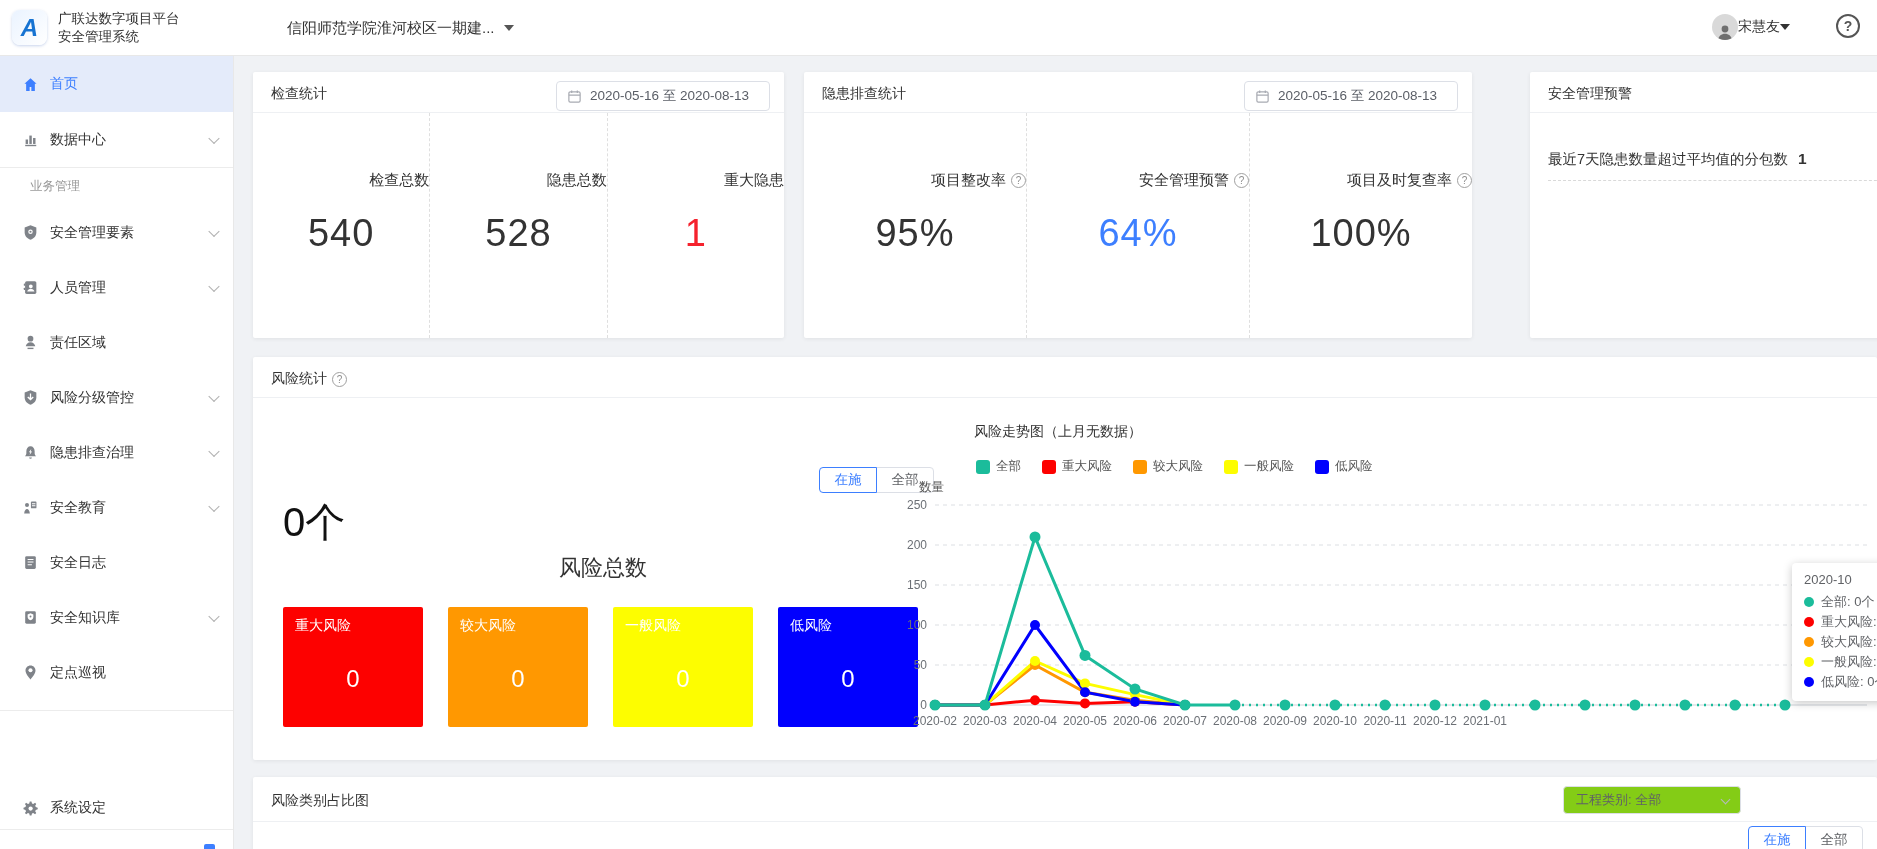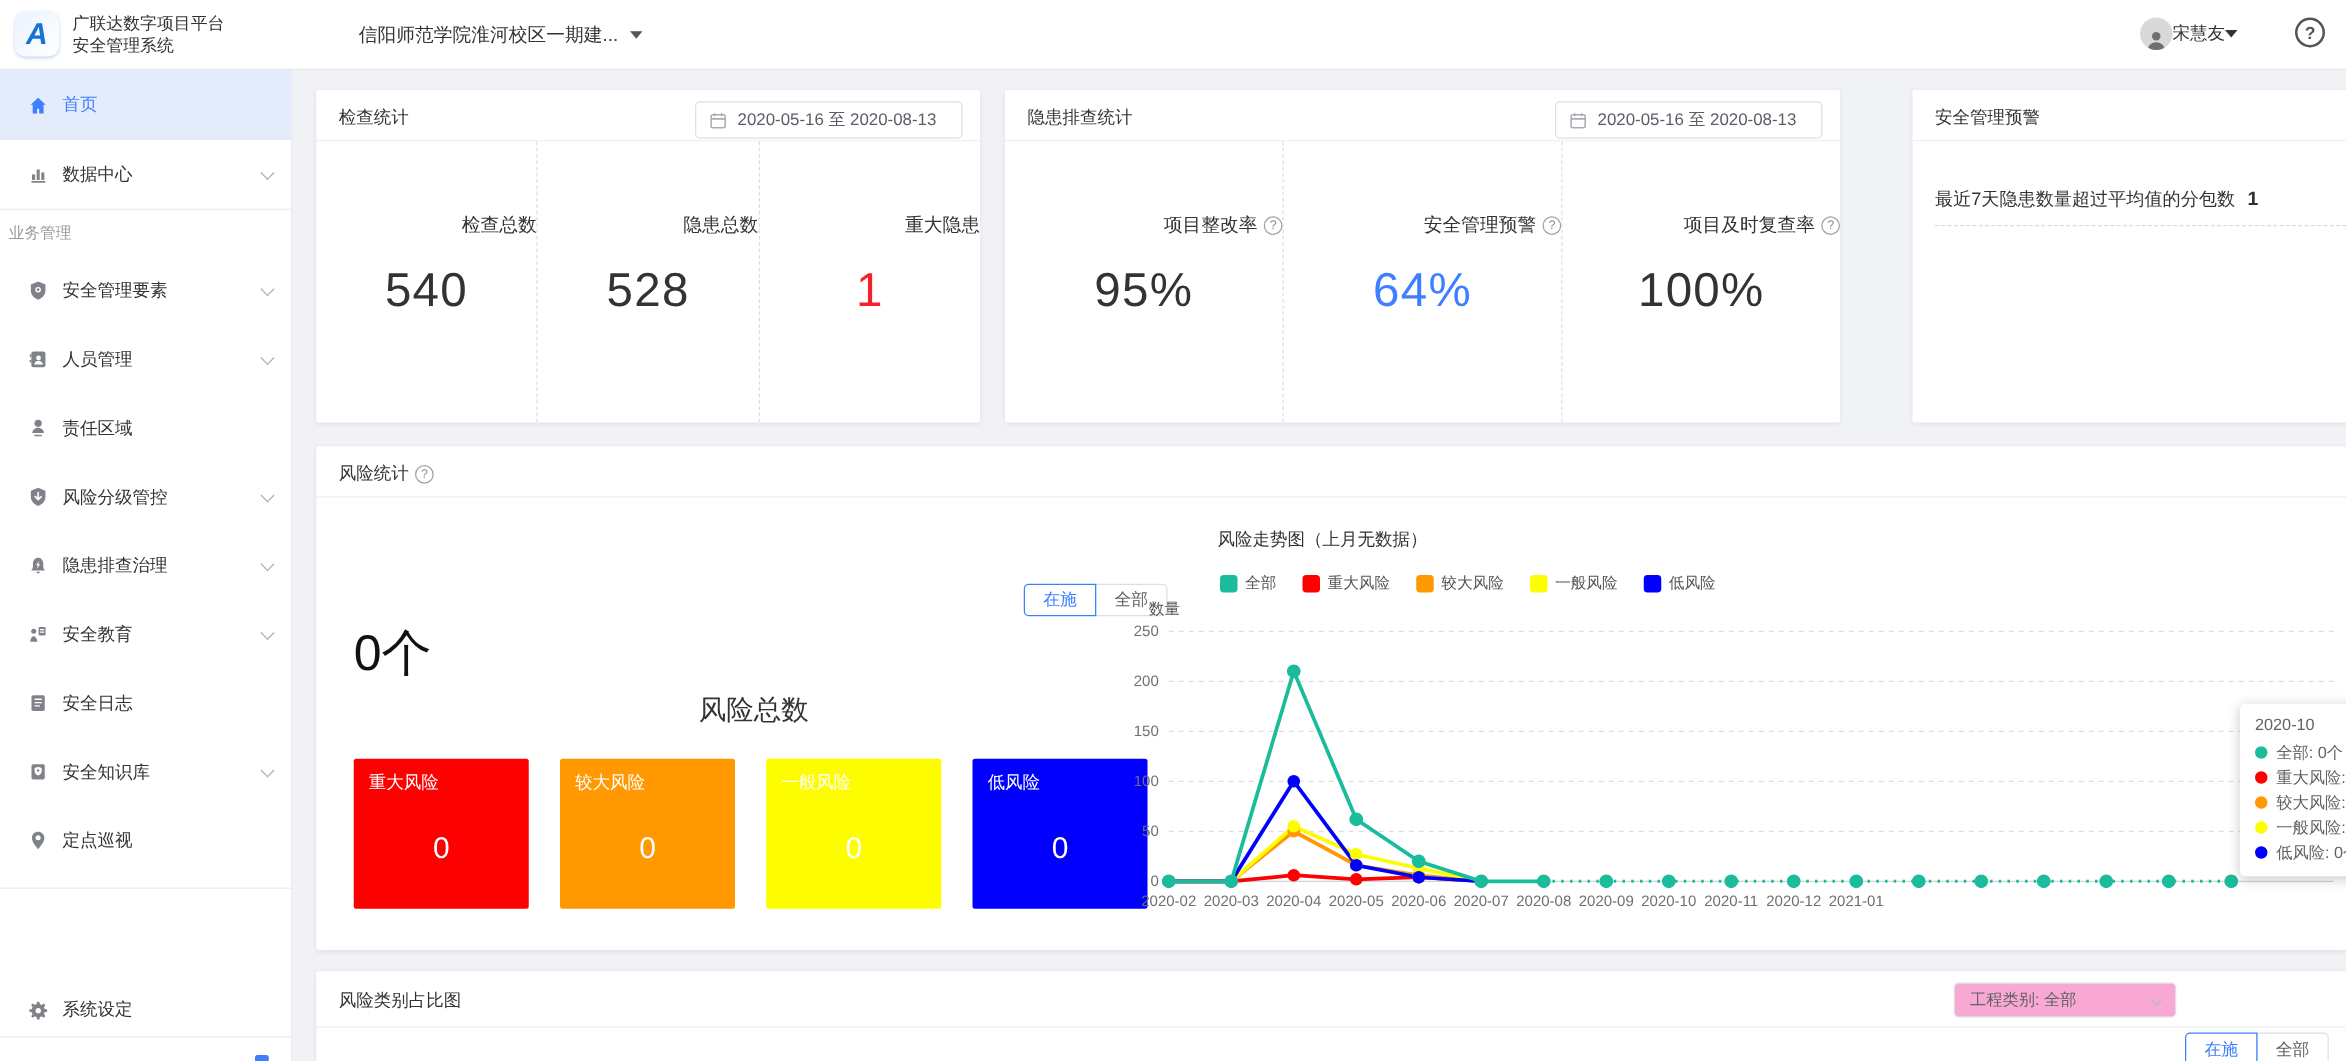--- a/index.html
+++ b/index.html
@@ -31,21 +31,21 @@
   
   .sidebar { position:absolute; left:0; top:56px; width:234px; height:793px;
     background:#fff; border-right:1px solid #e8e8e8; z-index:20; }
   .side-item { position:relative; height:55px; display:flex; align-items:center; cursor:pointer; color:#333; }
   .side-item:first-child { height:56px; }
   .side-item .ico { margin-left:21px; margin-right:11px; width:18px; height:18px; color:#7f8389;
     display:flex; align-items:center; justify-content:center; }
   .side-item.active { background:#e4ebfa; color:#3d7fff; }
   .side-item.active .ico { color:#3d7fff; }
   .side-divider { border-top:1px solid #ececec; }
-  .side-section { height:37px; display:flex; align-items:center; padding-left:7px;
+  .side-section { height:37px; display:flex; align-items:center; padding-left:30px;
     color:#9a9a9a; font-size:12.5px; }
   .chev { position:absolute; right:15px; top:50%; width:8px; height:8px;
     border-right:1.4px solid #b0b0b0; border-bottom:1.4px solid #b0b0b0;
     transform:translateY(-70%) rotate(45deg); }
   .settings-divider { position:absolute; left:0; top:654px; width:100%; border-top:1px solid #ececec; }
   .settings-item { position:absolute; left:0; top:724px; width:100%; }
   .settings-bottom-divider { position:absolute; left:0; top:773px; width:100%; border-top:1px solid #ececec; }
   .float-frag { position:absolute; left:204px; top:844px; width:11px; height:5px;
     background:#3d7fff; border-radius:2px 2px 0 0; z-index:40; }
   
@@ -92,21 +92,21 @@
   .chart-wrap { position:absolute; left:645px; top:83px; width:979px; height:305px; }
   .chart-tooltip { position:absolute; left:1539px; top:206px; width:150px;
     background:#fff; border-radius:4px; box-shadow:0 2px 10px rgba(0,0,0,.22);
     padding:9px 12px; font-size:13px; color:#606266; z-index:5; }
   .chart-tooltip .tt-title { margin-bottom:5px; }
   .tt-row { display:flex; align-items:center; gap:7px; line-height:20px; white-space:nowrap; }
   .tt-dot { width:10px; height:10px; border-radius:50%; flex:none; }
   
   .select-box { position:absolute; right:136px; top:9px; width:178px; height:28px;
     border:1px solid #dcdfe6; border-radius:4px; display:flex; align-items:center;
-    padding:0 28px 0 12px; font-size:13px; color:#606266; cursor:pointer; background:#f9a8d4; }
+    padding:0 28px 0 12px; font-size:13px; color:#606266; cursor:pointer; background:#84cc16; }
   .select-box .sel-chev { position:absolute; right:11px; top:9px; width:7px; height:7px;
     border-right:1.4px solid #b6b9c0; border-bottom:1.4px solid #b6b9c0; transform:rotate(45deg); }
   svg text { font-family:"Liberation Sans","DejaVu Sans",sans-serif; }
 </style>
 </head>
 <body>
 
 <div class="topbar">
   <div class="logo">
       <span>A</span>

